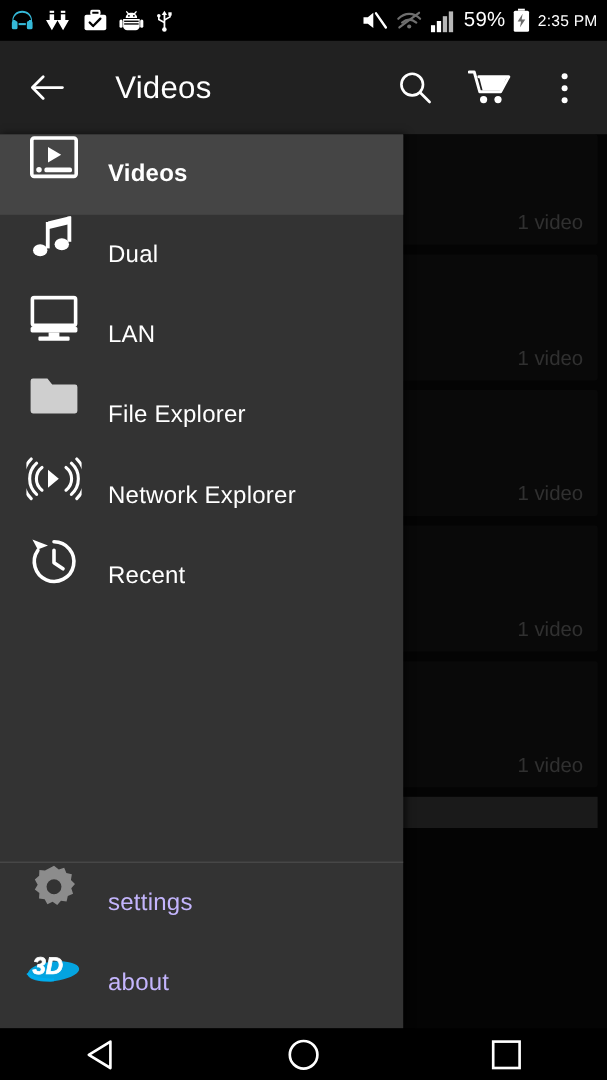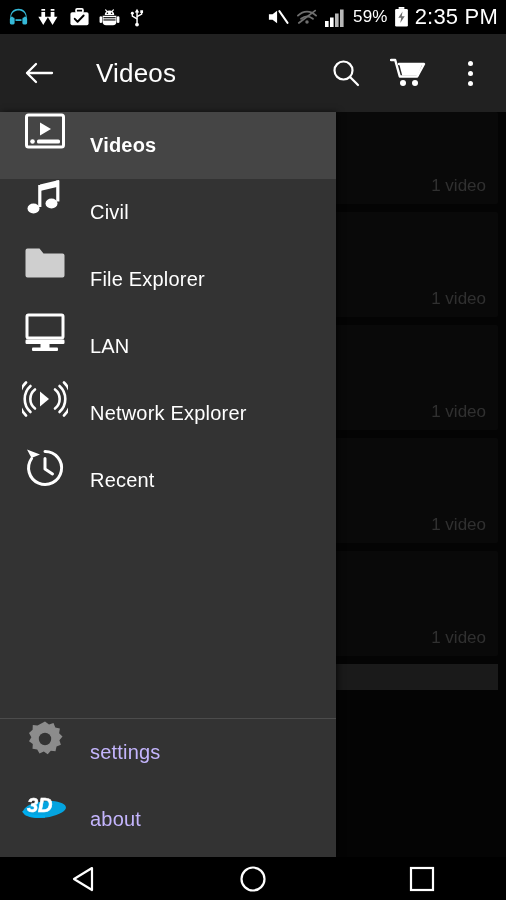--- a/index.html
+++ b/index.html
@@ -14,21 +14,21 @@
   
   #status-bar {
     position:absolute; top:0; left:0; width:506px; height:34px;
     background:#000; display:flex; align-items:center;
     padding:16px 8px; color:#fff;
   }
   .sb-left { display:flex; align-items:center; gap:9px; }
   .sb-right { margin-left:auto; display:flex; align-items:center; gap:6px; }
   .sb-ico { display:inline-flex; align-items:center; justify-content:center; }
   .sb-text { font-size:17px; font-weight:400; letter-spacing:.2px; color:#fff; }
-  .sb-time { font-size:22px; color:#fff; letter-spacing:.2px;text-align:center; }
+  .sb-time { font-size:13px; color:#fff; letter-spacing:.2px;text-align:center; }
 
   
   #toolbar {
     position:absolute; top:34px; left:0; width:506px; height:78px;
     background:#212121; display:flex; align-items:center; padding:0 16px;
     z-index:4;
   }
   #toolbar .back { width:46px; height:46px; display:flex; align-items:center; justify-content:center; }
   #toolbar .title {
     color:#fff; font-size:26px; font-weight:500; margin-left:34px;
@@ -272,42 +272,42 @@
       <div class="ditem">
         <span class="dicon">
           <svg width="36" height="40" viewBox="0 0 36 40">
             <path d="M13 5.5L32 1v6.5L13 12z" fill="#fff"></path>
             <rect x="11.2" y="6" width="3.2" height="22" fill="#fff"></rect>
             <rect x="29.2" y="1.5" width="3.2" height="21" fill="#fff"></rect>
             <ellipse cx="6.5" cy="29.5" rx="6" ry="5" fill="#fff"></ellipse>
             <ellipse cx="24.5" cy="24.5" rx="6" ry="5" fill="#fff"></ellipse>
           </svg>
         </span>
-        <span class="dlabel">Civil</span>
-      </div>
-
-      <div class="ditem">
-        <span class="dicon">
-          <svg width="42" height="34" viewBox="0 0 42 34">
-            <path d="M1.5 4.5a2 2 0 012-2h12l4 5h19a2 2 0 012 2v20a2 2 0 01-2 2h-35a2 2 0 01-2-2z" fill="#cfcfcf"></path>
-          </svg>
-        </span>
-        <span class="dlabel">File Explorer</span>
+        <span class="dlabel">Dual</span>
       </div>
 
       <div class="ditem">
         <span class="dicon">
           <svg width="42" height="40" viewBox="0 0 42 40">
             <rect x="3" y="2" width="36" height="23" rx="1.5" fill="none" stroke="#fff" stroke-width="3"></rect>
             <rect x="1.5" y="26.5" width="39" height="4.5" rx="1.2" fill="#fff"></rect>
             <rect x="16.5" y="31" width="9" height="4" fill="#fff"></rect>
             <rect x="8" y="34.5" width="26" height="3.5" rx="1" fill="#fff"></rect>
           </svg>
         </span>
         <span class="dlabel">LAN</span>
+      </div>
+
+      <div class="ditem">
+        <span class="dicon">
+          <svg width="42" height="34" viewBox="0 0 42 34">
+            <path d="M1.5 4.5a2 2 0 012-2h12l4 5h19a2 2 0 012 2v20a2 2 0 01-2 2h-35a2 2 0 01-2-2z" fill="#cfcfcf"></path>
+          </svg>
+        </span>
+        <span class="dlabel">File Explorer</span>
       </div>
 
       <div class="ditem">
         <span class="dicon">
           <svg width="46" height="38" viewBox="0 0 46 38">
             <path d="M18 11.5l9 7.5-9 7.5z" fill="#fff"></path>
             <path d="M13 9.5a12 12 0 000 19" fill="none" stroke="#fff" stroke-width="2.6" stroke-linecap="round"></path>
             <path d="M8.5 6a17.5 17.5 0 000 26" fill="none" stroke="#fff" stroke-width="2.6" stroke-linecap="round"></path>
             <path d="M4 2.5a23 23 0 000 33" fill="none" stroke="#fff" stroke-width="2.6" stroke-linecap="round"></path>
             <path d="M33 9.5a12 12 0 010 19" fill="none" stroke="#fff" stroke-width="2.6" stroke-linecap="round"></path>

